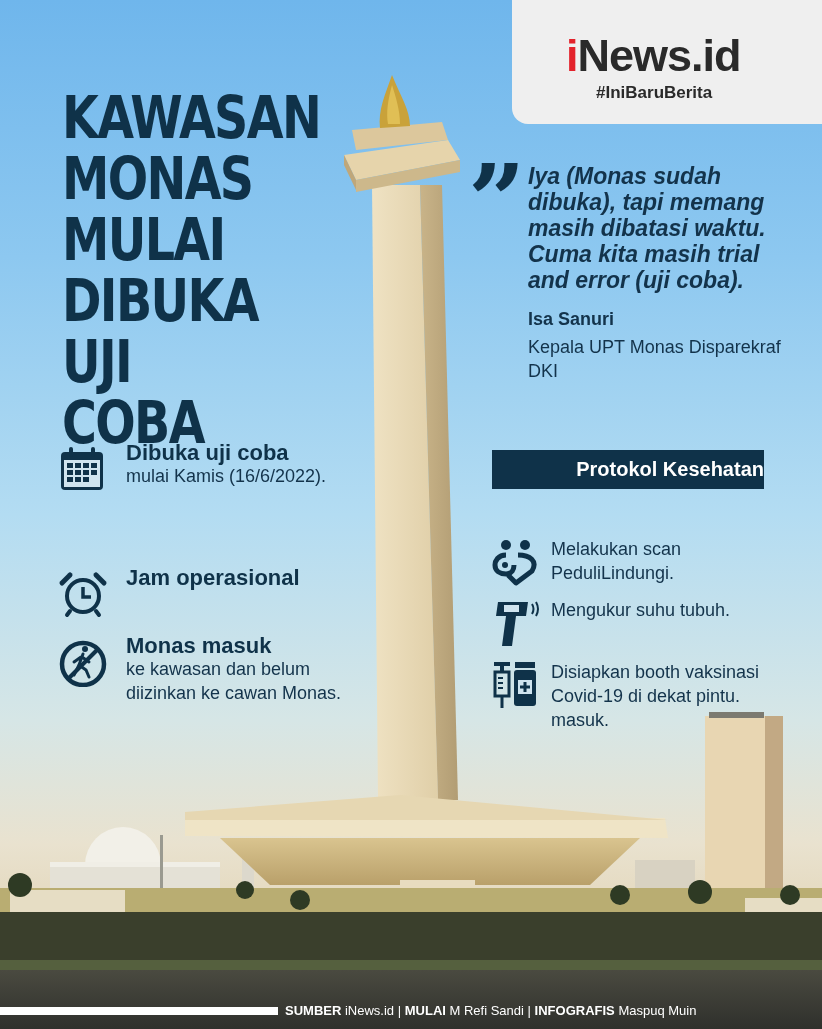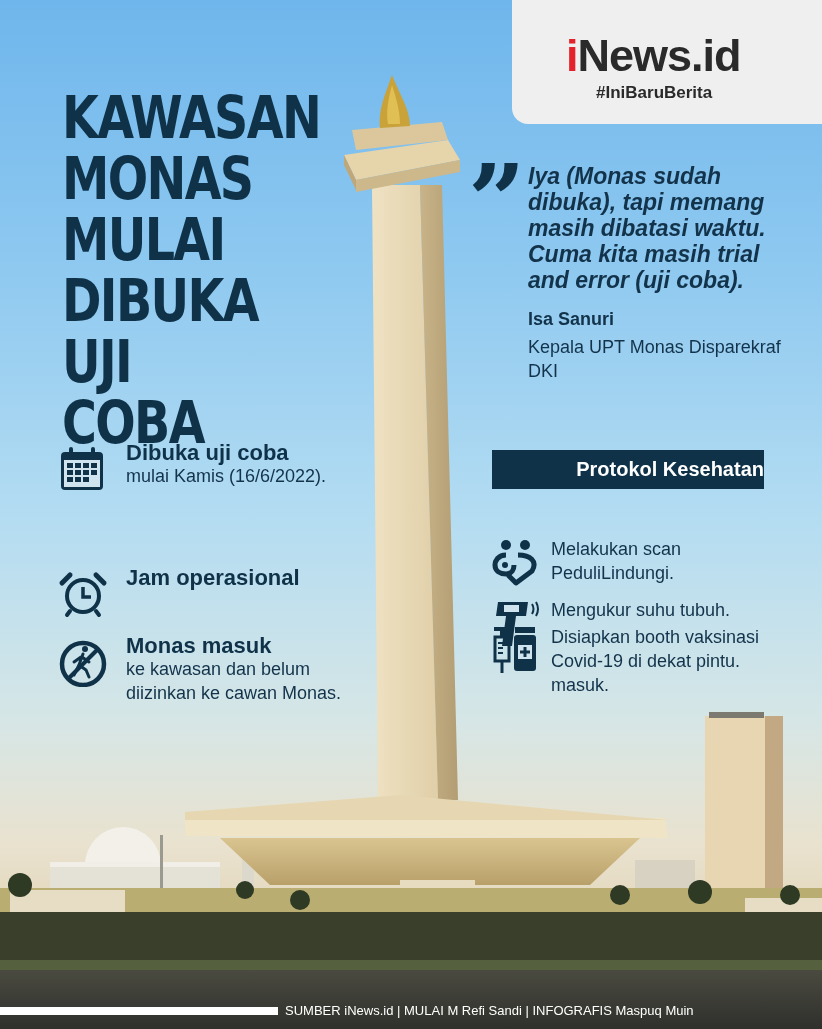--- a/index.html
+++ b/index.html
@@ -20,21 +20,21 @@
   .fact .ic{position:absolute;left:0;top:4px;width:50px;height:50px;}
   .fact .t{position:absolute;left:68px;top:0;font-size:22px;font-weight:bold;color:#0f3249;white-space:nowrap;}
   .fact .d{position:absolute;left:68px;top:24px;font-size:18px;color:#13334b;line-height:24px;width:230px;}
   .protokol-badge{position:absolute;left:492px;top:450px;width:272px;height:39px;background:#0f3249;color:#fff;font-weight:bold;font-size:20px;line-height:39px;text-align:right;}
   .prot{position:absolute;left:492px;width:280px;}
   .prot .ic{position:absolute;left:0;top:0;width:50px;height:50px;}
   .prot .d{position:absolute;left:59px;top:0;font-size:18px;color:#13334b;line-height:24px;width:220px;}
   .credits{position:absolute;left:0;top:1003px;width:822px;height:16px;}
   .credit-bar{position:absolute;left:0;top:4px;width:278px;height:8px;background:#fff;}
   .credit-text{position:absolute;left:285px;top:0;font-size:13px;color:#fff;white-space:nowrap;}
-  .credit-text b{font-weight:normal;}
+  .credit-text b{font-weight:bold;}
 </style>
 </head>
 <body>
 
 <div class="canvas">
 
   <svg class="scene" viewBox="0 0 822 1029" xmlns="http://www.w3.org/2000/svg">
     <defs>
       <linearGradient id="shaftL" x1="0" x2="1">
           <stop offset="0" stop-color="#efe2c3"></stop>
@@ -176,21 +176,21 @@
   <div class="prot" style="top:598px;height:54px;">
     <svg class="ic" viewBox="0 0 50 50">
       <polygon points="6,4 36,4 34,18 24,18 20,48 10,48 14,18 4,18" fill="#0f3249"></polygon>
       <rect x="12" y="7" width="15" height="7" fill="#cfe4ef"></rect>
       <path d="M40 6 Q43 11 40 16" stroke="#0f3249" stroke-width="2" fill="none"></path>
       <path d="M44 4 Q48 11 44 18" stroke="#0f3249" stroke-width="2" fill="none"></path>
     </svg>
     <div class="d">Mengukur suhu tubuh.</div>
   </div>
 
-  <div class="prot" style="top:625px;height:100px;">
+  <div class="prot" style="top:660px;height:100px;">
     <svg class="ic" viewBox="0 0 50 50">
       <rect x="2" y="2" width="16" height="4" fill="#0f3249"></rect>
       <rect x="8" y="6" width="4" height="6" fill="#0f3249"></rect>
       <rect x="3" y="12" width="14" height="24" fill="none" stroke="#0f3249" stroke-width="3"></rect>
       <path d="M6 18 H11 M6 23 H11 M6 28 H11" stroke="#0f3249" stroke-width="2"></path>
       <rect x="8.5" y="36" width="3" height="12" fill="#0f3249"></rect>
       <rect x="23" y="2" width="20" height="6" fill="#0f3249"></rect>
       <rect x="22" y="10" width="22" height="36" rx="3" fill="#0f3249"></rect>
       <rect x="26" y="20" width="14" height="14" fill="#cfe4ef"></rect>
       <path d="M33 22 V32 M28 27 H38" stroke="#0f3249" stroke-width="3"></path>

